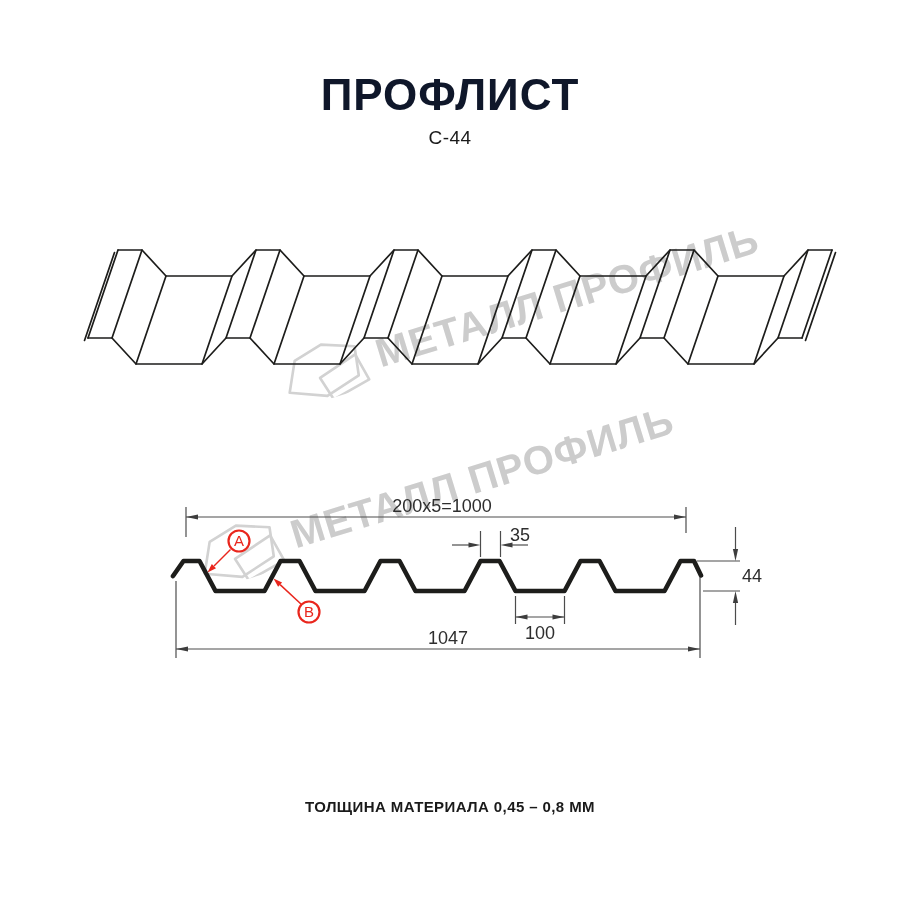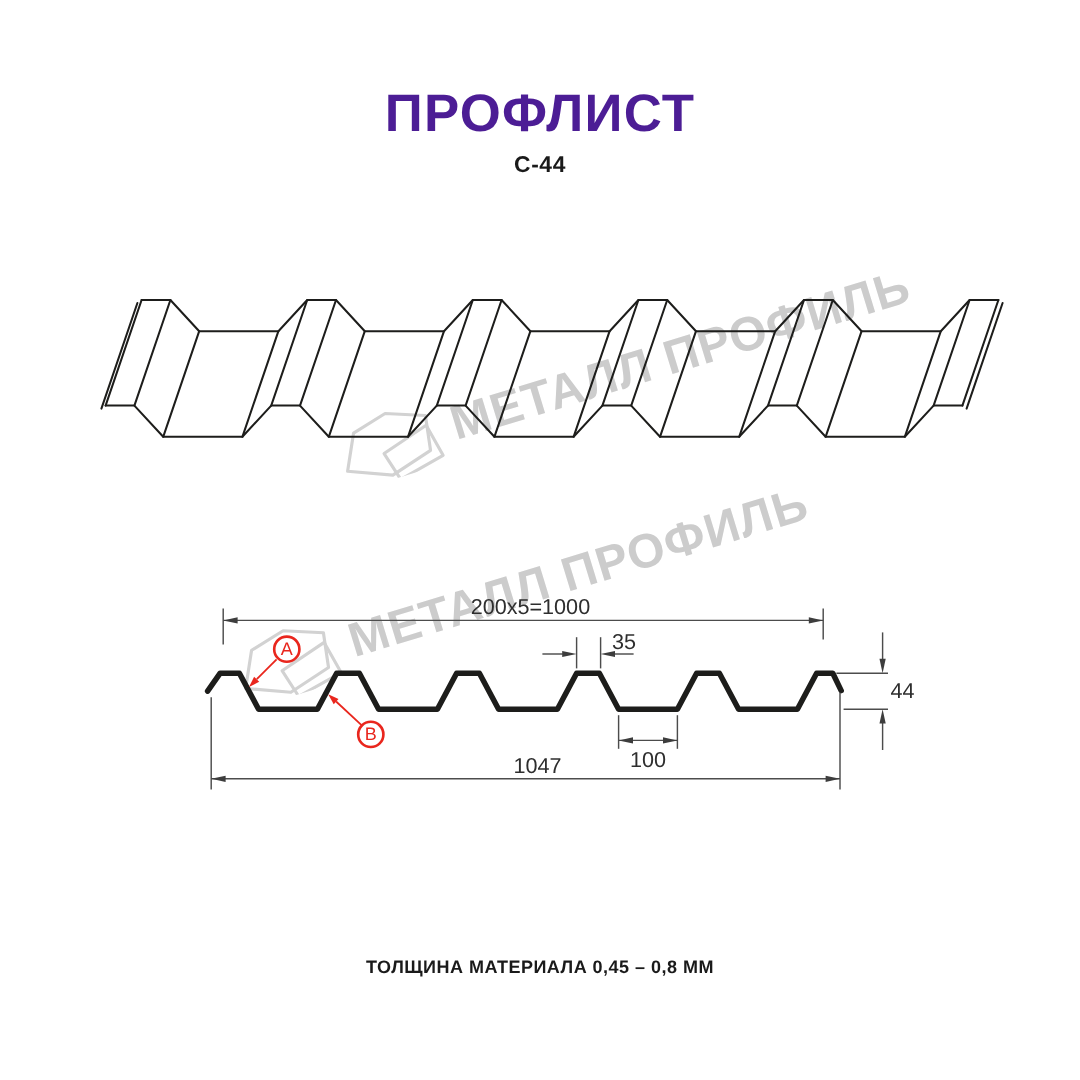--- a/index.html
+++ b/index.html
@@ -1,21 +1,21 @@
 <!DOCTYPE html>
 <html><head>
 <meta charset="utf-8">
 <style>
   html,body{margin:0;padding:0;background:#fff;}
   .canvas{position:relative;width:900px;height:900px;background:#ffffff;overflow:hidden;
           font-family:"Liberation Sans",sans-serif;}
   .page-title{position:absolute;left:0;top:73px;width:900px;text-align:center;
-          font-size:44px;font-weight:800;letter-spacing:1px;color:#4c1d95;line-height:1;}
+          font-size:44px;font-weight:800;letter-spacing:1px;color:#0f172a;line-height:1;}
   .profile-code{position:absolute;left:0;top:128px;width:900px;text-align:center;
-          font-size:19px;font-weight:700;letter-spacing:.5px;color:#1a1a1a;line-height:1;}
+          font-size:19px;font-weight:400;letter-spacing:.5px;color:#1a1a1a;line-height:1;}
   .footer-note{position:absolute;left:0;top:799px;width:900px;text-align:center;
           font-size:15px;font-weight:700;letter-spacing:.4px;color:#1a1a1a;line-height:1;}
   .wm{position:absolute;display:flex;align-items:center;gap:10px;z-index:1;
       transform:rotate(-17deg);white-space:nowrap;}
   .wm .wm-text{font-size:40px;font-weight:700;letter-spacing:1px;color:#cccccc;line-height:1;}
   .wm svg{flex:0 0 auto;}
   .wm1{left:281px;top:341px;transform-origin:44px 29px;}
   .wm2{left:196px;top:522px;transform-origin:44px 29px;}
   .art{position:absolute;left:0;top:0;z-index:2;}
   .edge{stroke:#1d1d1b;stroke-width:1.7;fill:none;stroke-linejoin:round;stroke-linecap:round;}

